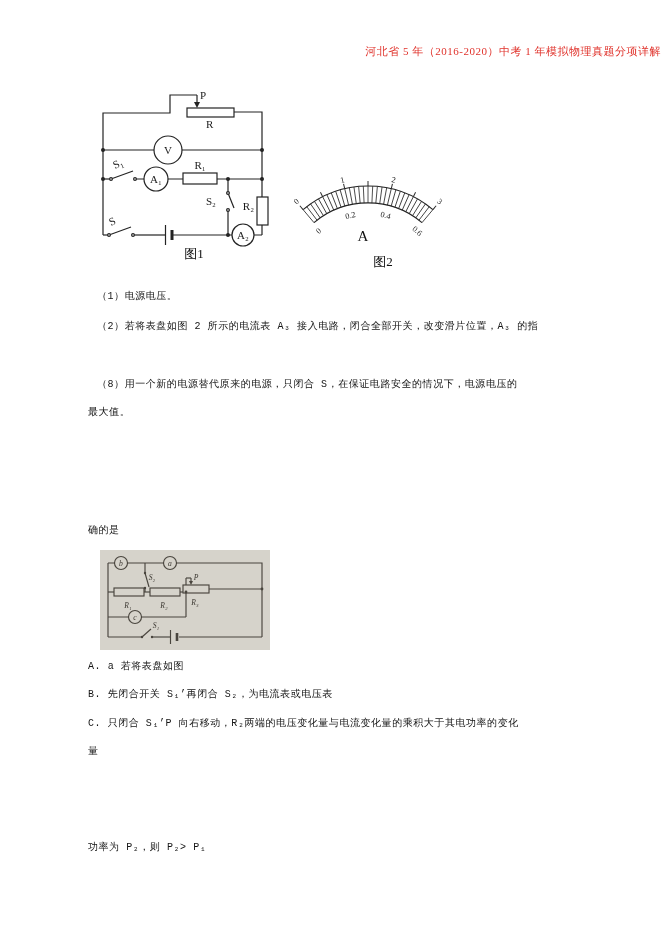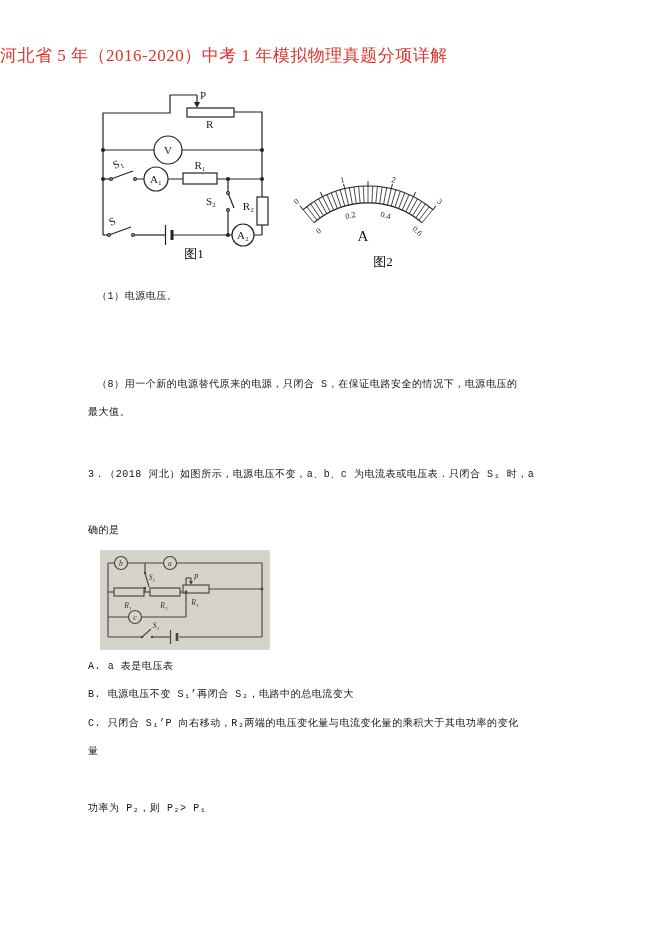--- a/index.html
+++ b/index.html
@@ -1,19 +1,19 @@
 <!DOCTYPE html>
 <html><head>
 <meta charset="utf-8">
 <style>
   html,body{margin:0;padding:0;background:#fff;}
   .page{position:relative;width:661px;height:935px;background:#ffffff;overflow:hidden;
         font-family:"Liberation Serif","DejaVu Serif",serif;color:#141414;}
-  .hdr{position:absolute;top:44px;left:0;right:0;text-align:left;
-       font-size:17px;letter-spacing:0.5px;}
+  .hdr{position:absolute;top:44px;left:0;right:0;text-align:right;
+       font-size:11px;letter-spacing:0.5px;}
   .t{position:absolute;white-space:nowrap;font-size:10px;line-height:18px;letter-spacing:0.55px;font-family:Liberation Mono, monospace;}
   svg{position:absolute;}
   svg text{font-family:"Liberation Serif","DejaVu Serif",serif;}
   .cir{stroke:#232323;stroke-width:1.2;fill:none;}
   .lblf1{font-size:11px;fill:#1c1c1c;}
   .capf{font-size:13px;fill:#111;}
   .dialnum{font-size:8.2px;fill:#1c1c1c;text-anchor:middle;}
   .ph{stroke:#49453e;stroke-width:1.15;fill:none;}
   .phl{font-size:7.6px;font-style:italic;fill:#3c3832;text-anchor:middle;}
 </style>
@@ -130,24 +130,24 @@
     <text class="dialnum" x="155" y="31.5" transform="rotate(40 155 31.5)">3</text>
     <text class="dialnum" x="37.4" y="61" transform="rotate(-40 37.4 61)">0</text>
     <text class="dialnum" x="67.9" y="46" transform="rotate(-13.3 67.9 46)">0.2</text>
     <text class="dialnum" x="102.1" y="46" transform="rotate(13.3 102.1 46)">0.4</text>
     <text class="dialnum" x="132.6" y="61" transform="rotate(40 132.6 61)">0.6</text>
     <text x="80" y="69" text-anchor="middle" font-size="15" fill="#111">A</text>
     <text class="capf" x="100" y="94" text-anchor="middle">图2</text>
   </svg>
 
   <div class="t" style="top:288px;left:97px">（1）电源电压。</div>
+  <div class="t" style="top:318px;left:97px">（2）若将表盘如图 2 所示的电流表 A₃ 接入电路，闭合全部开关，改变滑片位置，A₃ 的指</div>
   <div class="t" style="top:376px;left:97px">（8）用一个新的电源替代原来的电源，只闭合 S，在保证电路安全的情况下，电源电压的</div>
   <div class="t" style="top:404px;left:88px">最大值。</div>
 
-  <div class="t" style="top:466px;left:88px">3．（2018 河北）如图所示，电源电压不变，a、b、c 为电流表或电压表．只闭合 S₁ 时，a</div>
   <div class="t" style="top:522px;left:88px">确的是</div>
 
   <svg style="left:100px;top:550px;" width="170" height="100" viewBox="0 0 170 100">
     <rect width="170" height="100" fill="#d6d3cb"></rect>
     <g class="ph">
       <path d="M8,13 V87"></path>
       <path d="M8,13 H162 V87"></path>
       <path d="M8,87 H42"></path>
       <path d="M42,87 L51,79"></path>
       <path d="M52,87 H70"></path>
@@ -185,19 +185,19 @@
     <text class="phl" x="70" y="16">a</text>
     <text class="phl" x="35" y="70">c</text>
     <text class="phl" x="52" y="30">S₂</text>
     <text class="phl" x="56" y="78">S₁</text>
     <text class="phl" x="96" y="30">P</text>
     <text class="phl" x="28" y="58">R₁</text>
     <text class="phl" x="64" y="58">R₂</text>
     <text class="phl" x="95" y="55">R₃</text>
   </svg>
 
-  <div class="t" style="top:658px;left:88px">A. a 表是电压表</div>
-  <div class="t" style="top:686px;left:88px">B. 电源电压不变 S₁’再闭合 S₂，电路中的总电流变大</div>
+  <div class="t" style="top:658px;left:88px">A. a 若将表盘如图</div>
+  <div class="t" style="top:686px;left:88px">B. 先闭合开关 S₁’再闭合 S₂，为电流表或电压表</div>
   <div class="t" style="top:715px;left:88px">C. 只闭合 S₁’P 向右移动，R₂两端的电压变化量与电流变化量的乘积大于其电功率的变化</div>
   <div class="t" style="top:743px;left:88px">量</div>
-  <div class="t" style="top:800px;left:88px">功率为 P₂，则 P₂&gt; P₁</div>
+  <div class="t" style="top:839px;left:88px">功率为 P₂，则 P₂&gt; P₁</div>
 
 </div>
 
 </body></html>

